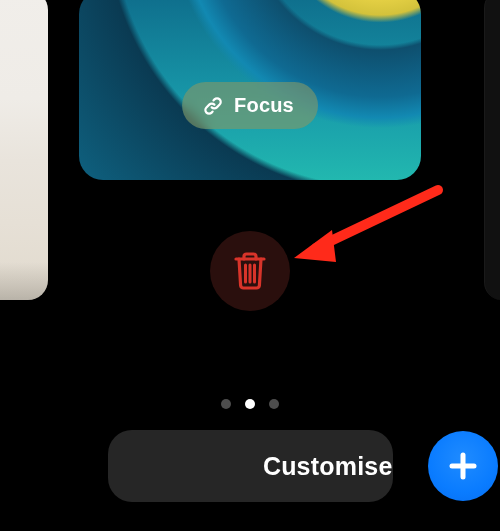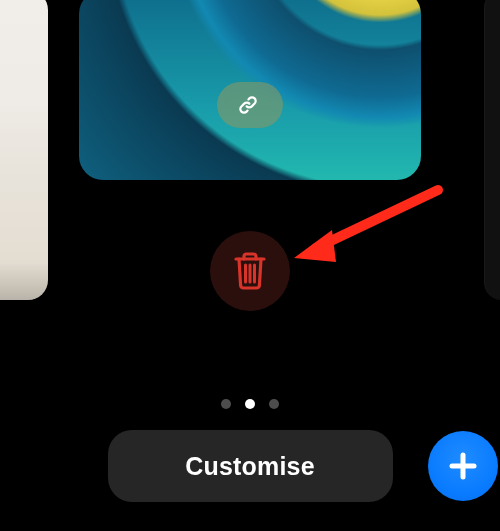--- a/index.html
+++ b/index.html
@@ -151,21 +151,21 @@
   .customise-btn {
     width: 285px;
     height: 72px;
     border-radius: 24px;
     background: #262626;
     color: #fff;
     font-size: 25px;
     font-weight: 700;
     display: flex;
     align-items: center;
-    justify-content: center;
+    justify-content: flex-end;
     cursor: pointer;
     letter-spacing: 0.2px;
   }
   .add-btn {
     position: absolute;
     left: 428px;
     width: 70px;
     height: 70px;
     border-radius: 50%;
     background: radial-gradient(circle at 50% 40%, #1f8bff 0%, #0a7cff 60%, #066ef2 100%);
@@ -184,20 +184,21 @@
 <div class="wallpaper-right"></div>
 
 <div class="wallpaper-center">
   <div class="focus-pill">
     <span class="link-icon">
       <svg width="22" height="22" viewBox="0 0 24 24" fill="none">
         <path d="M10.5 13.5a4 4 0 0 0 5.66 0l3.04-3.04a4 4 0 1 0-5.66-5.66l-1.1 1.1" stroke="#fff" stroke-width="2.4" stroke-linecap="round"></path>
         <path d="M13.5 10.5a4 4 0 0 0-5.66 0l-3.04 3.04a4 4 0 1 0 5.66 5.66l1.1-1.1" stroke="#fff" stroke-width="2.4" stroke-linecap="round"></path>
       </svg>
     </span>
+    <span class="label">Focus</span>
   </div>
 </div>
 
 <div class="trash-btn">
   <span>
     <svg width="40" height="42" viewBox="0 0 40 42" fill="none">
       <path d="M6 9h28" stroke="#d8342a" stroke-width="3.2" stroke-linecap="round"></path>
       <path d="M14 9V6.5A2.5 2.5 0 0 1 16.5 4h7A2.5 2.5 0 0 1 26 6.5V9" stroke="#d8342a" stroke-width="3.2" stroke-linecap="round" stroke-linejoin="round"></path>
       <path d="M9 9l1.6 26.5A3 3 0 0 0 13.6 38h12.8a3 3 0 0 0 3-2.5L31 9" stroke="#d8342a" stroke-width="3.2" stroke-linecap="round" stroke-linejoin="round"></path>
       <path d="M15.5 15v17" stroke="#d8342a" stroke-width="3" stroke-linecap="round"></path>

